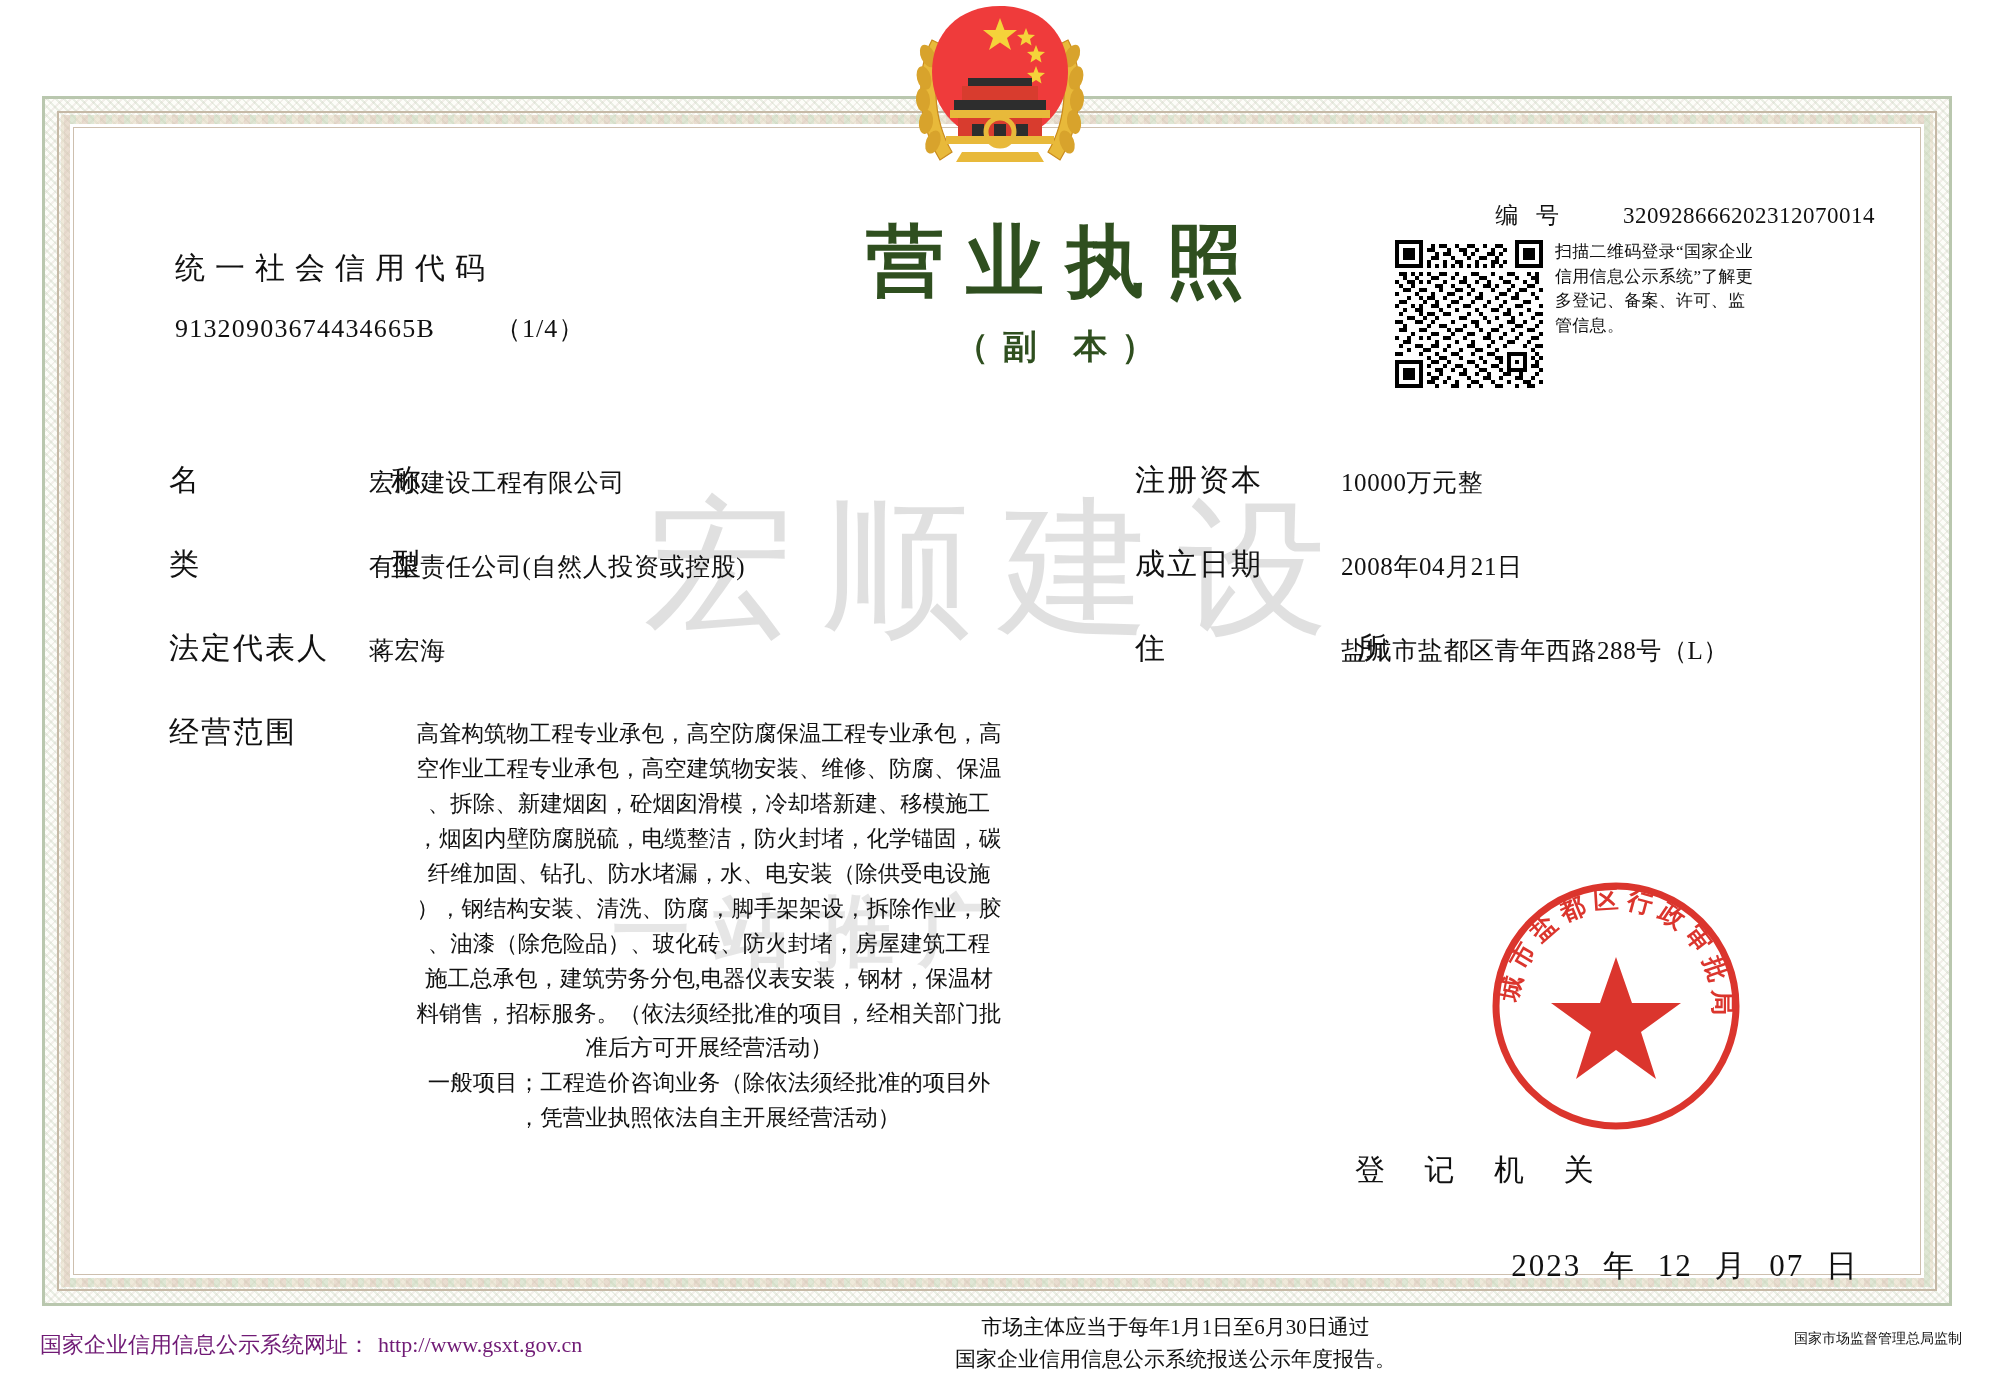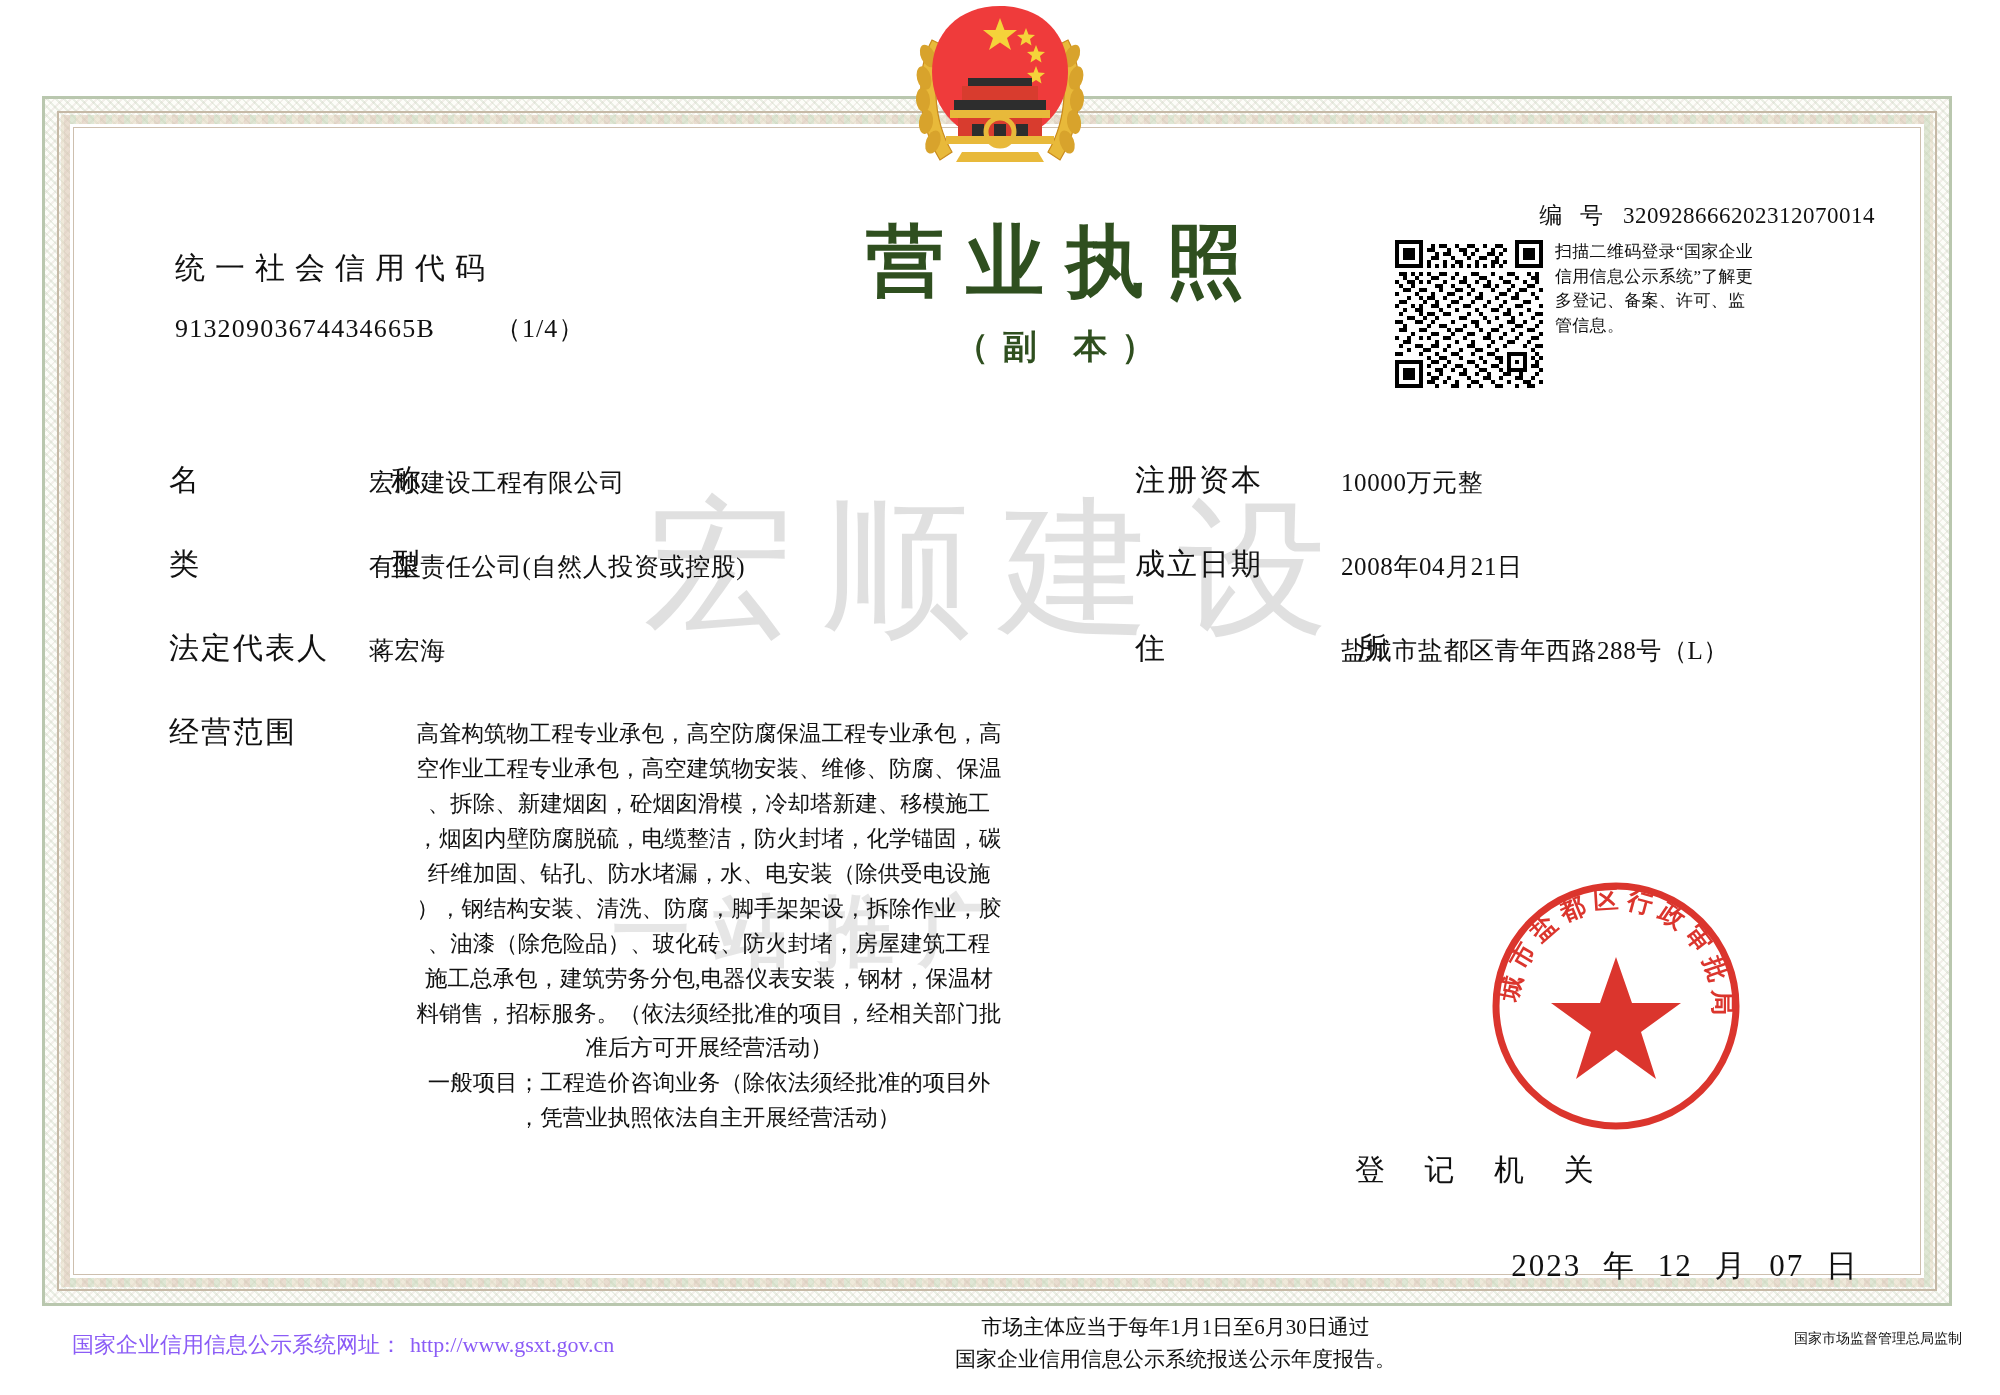--- a/index.html
+++ b/index.html
@@ -151,20 +151,21 @@
   
   .serial-row {
     position: absolute;
     right: 30px;
     top: 60px;
     display: flex;
     align-items: baseline;
     font-size: 23px;
     color: #111;
     white-space: nowrap;
+    gap: 44px;
   }
   .serial-label { letter-spacing: 6px; margin-right: 14px; }
   .serial-value { font-family: "Liberation Serif", serif; letter-spacing: .5px; }
 
   .qr-wrap {
     position: absolute;
     right: 150px;
     top: 100px;
     display: flex;
     align-items: flex-start;
@@ -304,23 +305,22 @@
     white-space: nowrap;
     font-family: "DejaVu Serif", "Liberation Serif", serif;
   }
 
   
   .footer-left {
     position: absolute;
     left: 40px;
     top: 1330px;
     font-size: 22px;
-    color: #8b5cf6;
-    white-space: nowrap;
-    margin-left: 32px;
+    color: #701a75;
+    white-space: nowrap;
   }
   .footer-left .url { font-family: "Liberation Serif", serif; margin-left: 8px; }
   .footer-center {
     position: absolute;
     left: 955px;
     top: 1312px;
     font-size: 21px;
     color: #111;
     line-height: 1.5;
     text-align: center;

